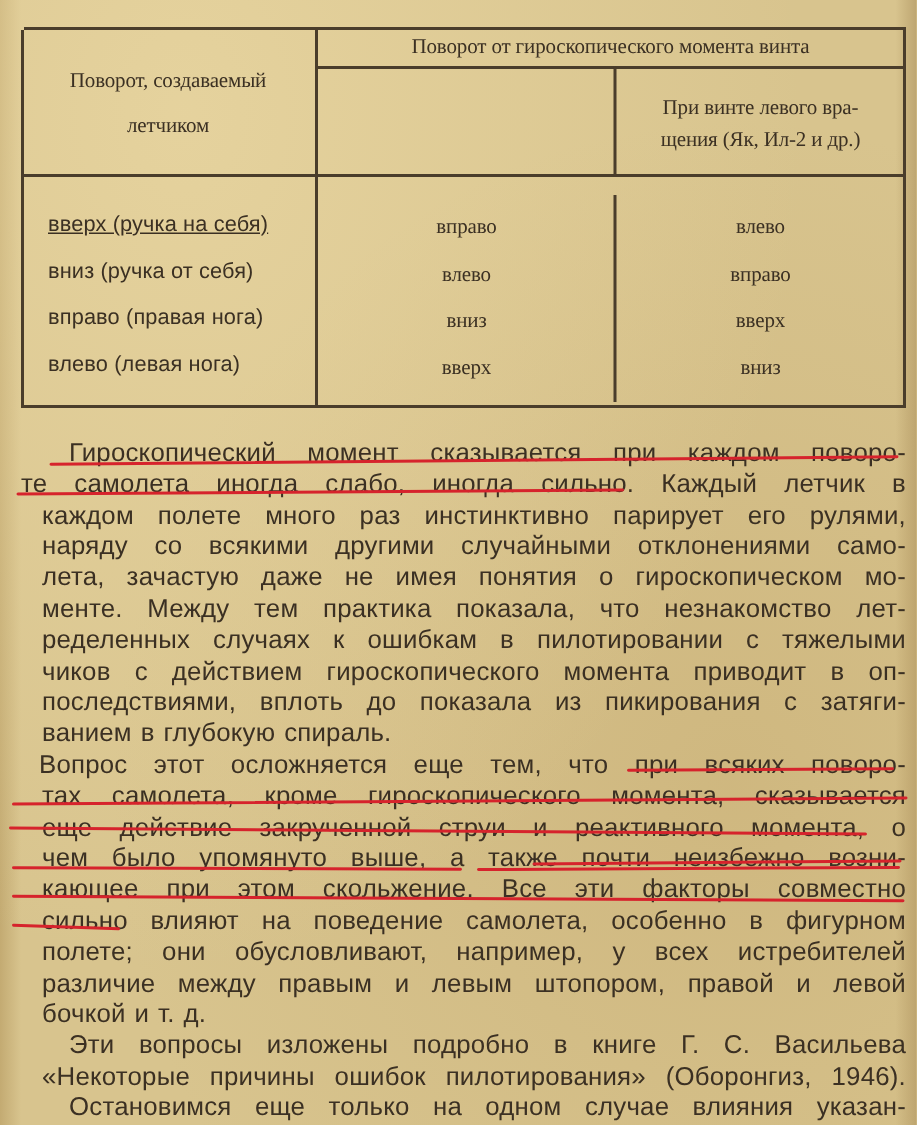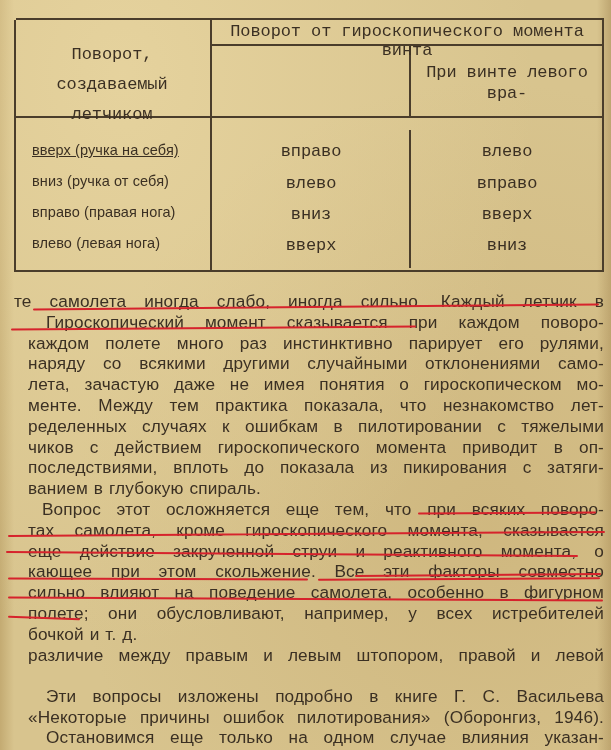--- a/index.html
+++ b/index.html
@@ -16,22 +16,22 @@
   }
   .page { position: absolute; left: 0; top: 0; width: 611px; height: 750px; }
 
   
   .tbl {
     position: absolute; left: 14px; top: 18px; width: 590px; height: 253px;
   }
   .hline { position: absolute; height: 1.5px; background: #4a3d2b; }
   .vline { position: absolute; width: 1.5px; background: #4a3d2b; }
   .cell {
-    position: absolute; font-size: 17px; line-height: 19px; text-align: center;
-    font-family: Liberation Mono, monospace; font-stretch: condensed;
+    position: absolute; font-size: 14px; line-height: 19px; text-align: center;
+    font-family: Liberation Serif, serif; font-stretch: condensed;
     letter-spacing: -0.1px;
   }
   .rowtxt {
     position: absolute; font-size: 14.5px; font-family: "Liberation Sans", "DejaVu Sans", sans-serif;
     letter-spacing: 0.1px; white-space: nowrap;
   }
 
   
   .txt {
     position: absolute; left: 14px; width: 590px;
@@ -63,20 +63,21 @@
     <div class="vline" style="left:395px; top:112px; height:138px;"></div>
     <div class="vline" style="left:588px; top:0; height:252px;"></div>
 
     <div class="cell" style="left:4px; top:22px; width:188px; line-height:30px;">
       <div>Поворот, создаваемый</div>
       <div>летчиком</div>
     </div>
     <div class="cell" style="left:200px; top:4px; width:386px;">Поворот от гироскопического момента винта</div>
     <div class="cell" style="left:399px; top:44px; width:188px; line-height:21px;">
       <div>При винте левого вра-</div>
+      <div>щения (Як, Ил-2 и др.)</div>
     </div>
 
     <div>
       <span class="rowtxt" style="left:18px; top:124px;text-decoration:underline;">вверх (ручка на себя)</span>
       <span class="cell" style="left:200px; top:124px; width:194px;">вправо</span>
       <span class="cell" style="left:399px; top:124px; width:188px;">влево</span>
     </div>
     <div>
       <span class="rowtxt" style="left:18px; top:155px;">вниз (ручка от себя)</span>
       <span class="cell" style="left:200px; top:156px; width:194px;">влево</span>
@@ -88,41 +89,42 @@
       <span class="cell" style="left:399px; top:187px; width:188px;">вверх</span>
     </div>
     <div>
       <span class="rowtxt" style="left:18px; top:217px;text-align:center;">влево (левая нога)</span>
       <span class="cell" style="left:200px; top:218px; width:194px;">вверх</span>
       <span class="cell" style="left:399px; top:218px; width:188px;">вниз</span>
     </div>
   </div>
 
   <div class="txt" style="top:291px;">
+    <span class="line" style="margin-left:32px;">Гироскопический  момент  сказывается  при  каждом  поворо-</span>
     <span class="line">те самолета иногда слабо, иногда сильно.  Каждый летчик  в</span>
-    <span class="line" style="margin-left:32px;">Гироскопический  момент  сказывается  при  каждом  поворо-</span>
     <span class="line" style="margin-left:14px;">каждом  полете  много  раз  инстинктивно  парирует  его  рулями,</span>
     <span class="line" style="margin-left:14px;">наряду  со  всякими  другими  случайными   отклонениями  само-</span>
     <span class="line" style="margin-left:14px;">лета,  зачастую  даже  не  имея  понятия  о  гироскопическом  мо-</span>
     <span class="line" style="margin-left:14px;">менте.  Между  тем  практика  показала,  что   незнакомство  лет-</span>
     <span class="line" style="margin-left:14px;">ределенных  случаях  к  ошибкам  в  пилотировании  с  тяжелыми</span>
     <span class="line" style="margin-left:14px;">чиков  с  действием  гироскопического   момента  приводит  в  оп-</span>
     <span class="line" style="margin-left:14px;">последствиями,  вплоть  до  показала  из  пикирования  с  затяги-</span>
     <span class="line last" style="margin-left:14px;">ванием  в  глубокую  спираль.</span>
   </div>
 
   <div class="txt" style="top:499px;">
-    <span class="line" style="margin-left:28px;">Вопрос  этот  осложняется  еще  тем,  что  при  всяких  поворо-</span>
+    <span class="line" style="margin-left:12px;">Вопрос  этот  осложняется  еще  тем,  что  при  всяких  поворо-</span>
     <span class="line" style="margin-left:14px;">тах  самолета,  кроме  гироскопического    момента,  сказывается</span>
     <span class="line" style="margin-left:14px;">еще  действие  закрученной   струи  и  реактивного   момента,  о</span>
+    <span class="line" style="margin-left:14px;">чем  было  упомянуто  выше,  а  также  почти   неизбежно  возни-</span>
     <span class="line" style="margin-left:14px;">кающее  при  этом   скольжение.  Все  эти   факторы   совместно</span>
     <span class="line" style="margin-left:14px;">сильно  влияют  на  поведение  самолета,   особенно  в  фигурном</span>
     <span class="line" style="margin-left:14px;">полете;  они  обусловливают,  например,  у  всех   истребителей</span>
+    <span class="line" style="margin-left:14px;">различие  между  правым  и  левым  штопором,   правой  и  левой</span>
     <span class="line last" style="margin-left:14px;">бочкой  и  т.  д.</span>
-    <span class="line" style="margin-left:14px;">различие  между  правым  и  левым  штопором,   правой  и  левой</span>
   </div>
 
   <div class="txt" style="top:686px;">
     <span class="line" style="margin-left:32px;">Эти  вопросы  изложены  подробно  в  книге  Г.  С.  Васильева</span>
     <span class="line" style="margin-left:14px;">«Некоторые  причины  ошибок  пилотирования»  (Оборонгиз,  1946).</span>
   </div>
 
   <div class="txt" style="top:727px;">
     <span class="line" style="margin-left:32px;">Остановимся  еще  только  на  одном  случае  влияния  указан-</span>
     <span class="line last" style="margin-left:14px;">ных  факторов — при  движении  самолета  по  земле.</span>

